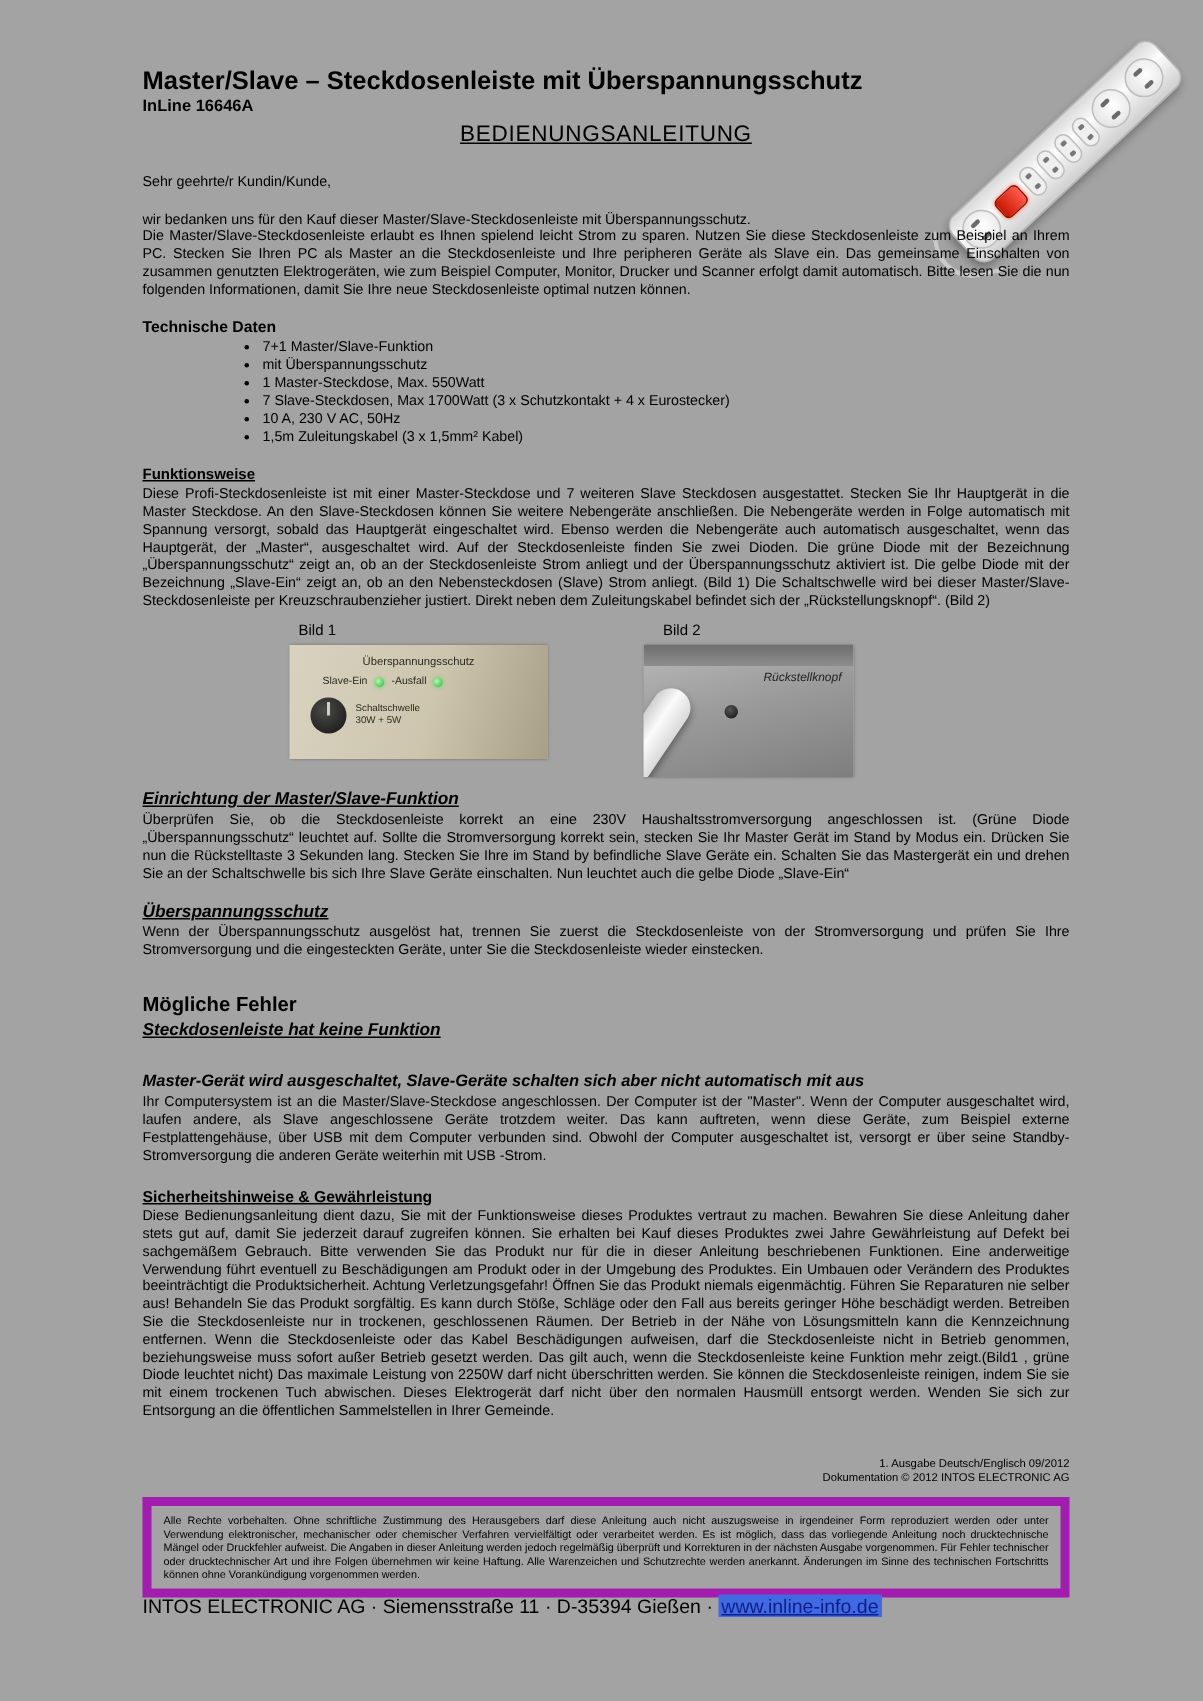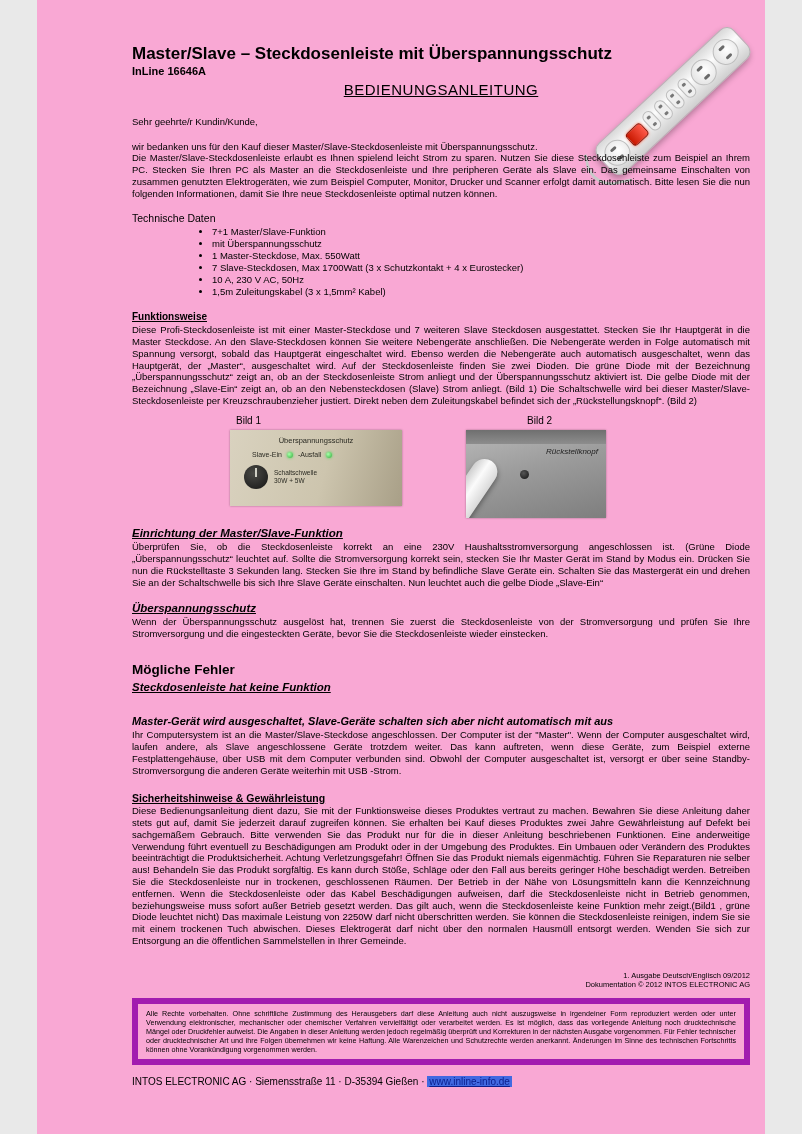--- a/index.html
+++ b/index.html
@@ -1,42 +1,42 @@
 <!DOCTYPE html>
 <html><head>
 <meta charset="utf-8">
 <style>
   * { box-sizing: border-box; margin: 0; padding: 0; }
   html,body { background:#e9e9e9; }
   .page {
-    position: relative; width: 728px; height: 1134px; margin: 0 auto;
-    background: #f9a8d4; overflow: hidden;
+    position: relative; width: 802px; height: 1134px; margin: 0 auto;
+    background: #a3a3a3; overflow: hidden;
     font-family: "Liberation Sans", sans-serif; color: #000;
   }
   .content { position: absolute; left: 95px; top: 44px; width: 618px; font-size: 9.5px; line-height: 11.8px; }
 
   .doc-title { font-size: 17px; font-weight: bold; line-height: 20px; }
   .model { font-size: 11px; font-weight: bold; line-height: 14px; }
   .manual-title { font-size: 15px; font-weight: normal; text-decoration: underline; text-align: center; margin-top: 6px; letter-spacing: .5px; }
 
   .salutation { margin-top: 20px; }
   .para { text-align: justify; }
   .thanks { margin-top: 13px; }
 
-  .h-tech { font-weight: normal; font-size: 10.5px; margin: 13px 0 2px; }
+  .h-tech { font-weight: bold; font-size: 10.5px; margin: 13px 0 2px; }
   ul.tech-list { list-style: disc outside; padding-left: 80px; }
   ul.tech-list li { line-height: 12px; }
 
   .h-plain-ul { font-weight: bold; font-size: 10px; text-decoration: underline; margin: 13px 0 1px; }
   .h-bi-ul { font-weight: bold; font-style: italic; text-decoration: underline; font-size: 11.5px; margin: 10px 0 2px; }
   .h-bi { font-weight: bold; font-style: italic; font-size: 11px; margin: 22px 0 2px; }
   .h-big { font-weight: bold; font-size: 13.5px; margin: 24px 0 4px; }
 
   
-  .fig-labels { display: flex; margin-top: 8px; font-size: 10px; gap: 48px; }
+  .fig-labels { display: flex; margin-top: 8px; font-size: 10px; }
   .fig-labels .l1 { margin-left: 104px; }
   .fig-labels .l2 { margin-left: 200px; padding-left: 18px; }
   .figs-row { display: flex; align-items: flex-start; margin-top: 3px; }
   .fig { box-shadow: 0 0 2px rgba(0,0,0,.35); }
   .fig1 {
     margin-left: 98px; width: 172px; height: 76px; position: relative;
     background: linear-gradient(105deg, #d9d2bf 0%, #cdc5ae 55%, #a89f87 100%);
     font-size: 7px; color: #2a2a22;
   }
   .fig1-title { text-align: center; padding-top: 5px; font-size: 7.5px; }
@@ -59,21 +59,21 @@
   
   a.email-link { color: #0000cc; text-decoration: underline; cursor: pointer; }
   .footer-link { background: #4169e1; color: #0b1e8c; text-decoration: underline; padding: 0 2px; cursor: pointer; }
 
   .edition { text-align: right; font-size: 7.5px; line-height: 9.6px; margin-top: 24px; }
 
   .legal-box {
     margin-top: 8px; border: 6px solid #a21caf; padding: 5px 8px;
     font-size: 7.2px; line-height: 9px; text-align: justify;
   }
-  .footer-line { margin-top: 11px; font-size: 10px; }
+  .footer-line { font-size: 13px; }
 
   
   .product-photo { position: absolute; top: 22px; right: 8px; width: 170px; height: 150px; }
   .strip {
     position: absolute; left: 66px; top: -14px; width: 40px; height: 186px;
     transform: rotate(47deg);
     background: linear-gradient(90deg, #d8d8d8, #fcfcfc 40%, #cfcfcf);
     border: 1px solid #b5b5b5; border-radius: 10px;
     box-shadow: 2px 3px 6px rgba(0,0,0,.3);
     display: flex; flex-direction: column; align-items: center; gap: 4px; padding-top: 7px;
@@ -163,21 +163,21 @@
         <div class="fig2-label">Rückstellknopf</div>
         <div class="reset-hole"></div>
         <div class="cable2"></div>
       </div>
     </div>
 
     <div class="h-bi-ul">Einrichtung der Master/Slave-Funktion</div>
     <div class="para">Überprüfen Sie, ob die Steckdosenleiste korrekt an eine 230V Haushaltsstromversorgung angeschlossen ist. (Grüne Diode „Überspannungsschutz“ leuchtet auf. Sollte die Stromversorgung korrekt sein, stecken Sie Ihr Master Gerät im Stand by Modus ein. Drücken Sie nun die Rückstelltaste 3 Sekunden lang. Stecken Sie Ihre im Stand by befindliche Slave Geräte ein. Schalten Sie das Mastergerät ein und drehen Sie an der Schaltschwelle bis sich Ihre Slave Geräte einschalten. Nun leuchtet auch die gelbe Diode „Slave-Ein“</div>
 
     <div class="h-bi-ul" style="margin-top:14px;">Überspannungsschutz</div>
-    <div class="para">Wenn der Überspannungsschutz ausgelöst hat, trennen Sie zuerst die Steckdosenleiste von der Stromversorgung und prüfen Sie Ihre Stromversorgung und die eingesteckten Geräte, bevor Sie die Steckdosenleiste wieder einstecken.</div>
+    <div class="para">Wenn der Überspannungsschutz ausgelöst hat, trennen Sie zuerst die Steckdosenleiste von der Stromversorgung und prüfen Sie Ihre Stromversorgung und die eingesteckten Geräte, unter Sie die Steckdosenleiste wieder einstecken.</div>
 
     <div class="h-big">Mögliche Fehler</div>
 
     <div class="h-bi-ul" style="margin-top:6px;">Steckdosenleiste hat keine Funktion</div>
 
     <div class="h-bi">Master-Gerät wird ausgeschaltet, Slave-Geräte schalten sich aber nicht automatisch mit aus</div>
     <div class="para">Ihr Computersystem ist an die Master/Slave-Steckdose angeschlossen. Der Computer ist der "Master". Wenn der Computer ausgeschaltet wird, laufen andere, als Slave angeschlossene Geräte trotzdem weiter. Das kann auftreten, wenn diese Geräte, zum Beispiel externe Festplattengehäuse, über USB mit dem Computer verbunden sind. Obwohl der Computer ausgeschaltet ist, versorgt er über seine Standby-Stromversorgung die anderen Geräte weiterhin mit USB -Strom.</div>
 
     <div class="h-plain-ul" style="margin-top:16px; font-size:10.5px;">Sicherheitshinweise &amp; Gewährleistung</div>
     <div class="para">Diese Bedienungsanleitung dient dazu, Sie mit der Funktionsweise dieses Produktes vertraut zu machen. Bewahren Sie diese Anleitung daher stets gut auf, damit Sie jederzeit darauf zugreifen können. Sie erhalten bei Kauf dieses Produktes zwei Jahre Gewährleistung auf Defekt bei sachgemäßem Gebrauch. Bitte verwenden Sie das Produkt nur für die in dieser Anleitung beschriebenen Funktionen. Eine anderweitige Verwendung führt eventuell zu Beschädigungen am Produkt oder in der Umgebung des Produktes. Ein Umbauen oder Verändern des Produktes beeinträchtigt die Produktsicherheit. Achtung Verletzungsgefahr! Öffnen Sie das Produkt niemals eigenmächtig. Führen Sie Reparaturen nie selber aus! Behandeln Sie das Produkt sorgfältig. Es kann durch Stöße, Schläge oder den Fall aus bereits geringer Höhe beschädigt werden. Betreiben Sie die Steckdosenleiste nur in trockenen, geschlossenen Räumen. Der Betrieb in der Nähe von Lösungsmitteln kann die Kennzeichnung entfernen. Wenn die Steckdosenleiste oder das Kabel Beschädigungen aufweisen, darf die Steckdosenleiste nicht in Betrieb genommen, beziehungsweise muss sofort außer Betrieb gesetzt werden. Das gilt auch, wenn die Steckdosenleiste keine Funktion mehr zeigt.(Bild1 , grüne Diode leuchtet nicht) Das maximale Leistung von 2250W darf nicht überschritten werden. Sie können die Steckdosenleiste reinigen, indem Sie sie mit einem trockenen Tuch abwischen. Dieses Elektrogerät darf nicht über den normalen Hausmüll entsorgt werden. Wenden Sie sich zur Entsorgung an die öffentlichen Sammelstellen in Ihrer Gemeinde.</div>

